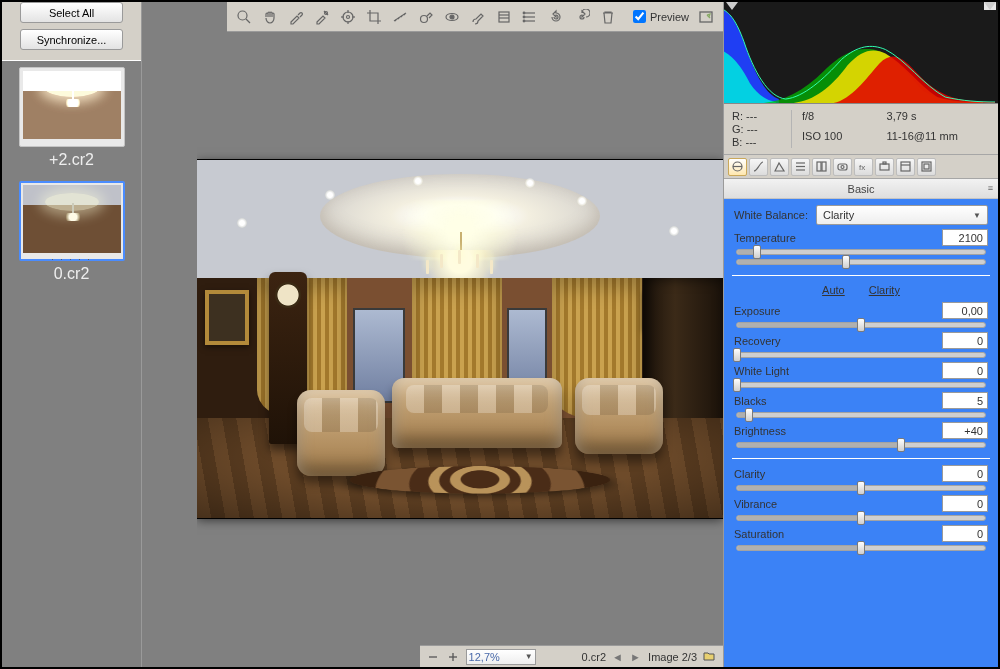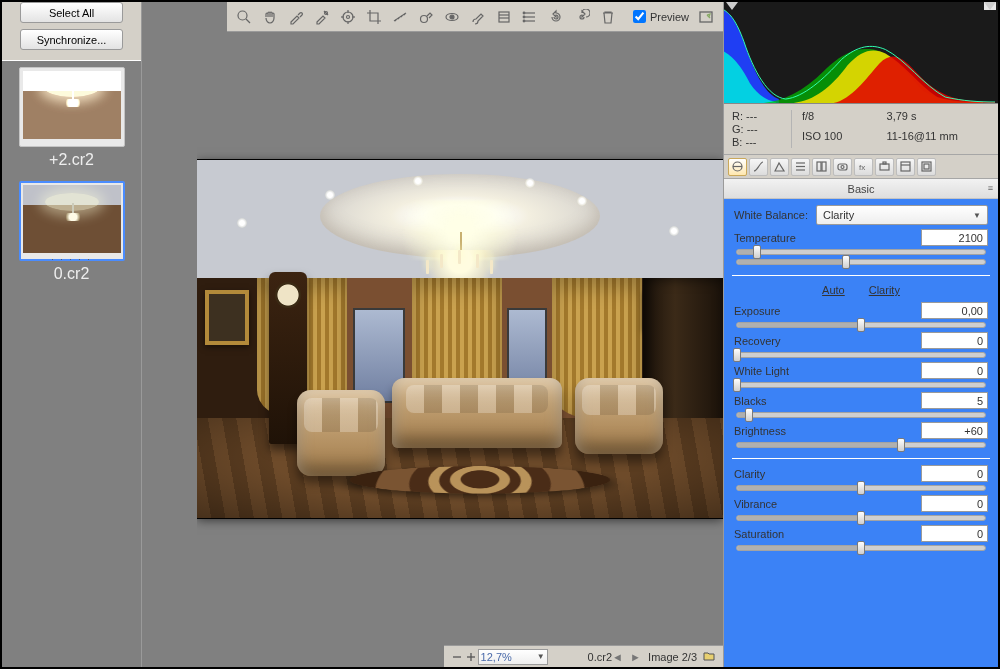--- a/index.html
+++ b/index.html
@@ -251,20 +251,21 @@
   .mi-spot.s3{left:380px;top:36px}.mi-spot.s4{left:472px;top:66px}
   .mi-spot.s5{left:216px;top:16px}.mi-spot.s6{left:328px;top:18px}
 
   
   .statusbar {
     height: 22px;
     background: #d4d0c8;
     border-top: 1px solid #9a9a9a;
     display:flex; align-items:center;
     padding: 0 6px;
+    gap: 6px;
     font-size: 11px;
     color: #333;
   }
   .status-icon{width:14px;height:14px;display:flex;align-items:center;justify-content:center;}
   .status-icon svg{width:12px;height:12px;stroke:#555;fill:none;stroke-width:1.3}
   .zoom-box{
     width: 70px; height:16px; border:1px solid #9a9a9a;
     background:linear-gradient(#fff,#eee);
     display:flex;align-items:center;justify-content:space-between;
     padding:0 2px;font-size:11px;color:#4a6aaa;
@@ -329,21 +330,21 @@
     background:linear-gradient(#fff,#eee);
     display:flex;align-items:center;justify-content:space-between;
     padding:0 6px;font-size:11px;color:#333;cursor:pointer;
   }
   .select .caret{font-size:8px;color:#555}
 
   .slider-row{padding:4px 10px 0}
   .slider-head{display:flex;justify-content:space-between;align-items:center;margin-bottom:3px}
   .slider-head .label{color:#333}
   .value-box{
-    width:67px;height:17px;border:1px solid #9a9a9a;background:#fff;
+    width:46px;height:17px;border:1px solid #9a9a9a;background:#fff;
     display:flex;align-items:center;justify-content:flex-end;padding:0 4px;
     font-size:11px;color:#333;
   }
   .slider-track{position:relative;height:6px;background:#cfcfcf;border:1px solid #a3a3a3;border-radius:3px;margin:0 2px}
   .slider-fill{position:absolute;top:0;bottom:0;left:0;background:#b0b0b0;border-radius:3px 0 0 3px}
   .slider-thumb{
     position:absolute;top:50%;width:8px;height:14px;margin-top:-7px;margin-left:-4px;
     background:linear-gradient(#fefefe,#cfcfcf);border:1px solid #7a7a7a;border-radius:2px;
     cursor:pointer;
   }
@@ -738,21 +739,21 @@
               <span class="value-box">5</span>
             </div>
             <div class="slider-track">
               <div class="slider-fill" style="width: 5%;"></div>
               <div class="slider-thumb" style="left: 5%;"></div>
             </div>
           </div>
           <div class="slider-row">
             <div class="slider-head">
               <span class="label">Brightness</span>
-              <span class="value-box">+60</span>
+              <span class="value-box">+40</span>
             </div>
             <div class="slider-track">
               <div class="slider-fill" style="width: 66%;"></div>
               <div class="slider-thumb" style="left: 66%;"></div>
             </div>
           </div>
         </div>
 
       <div class="panel-sub-divider"></div>
 

